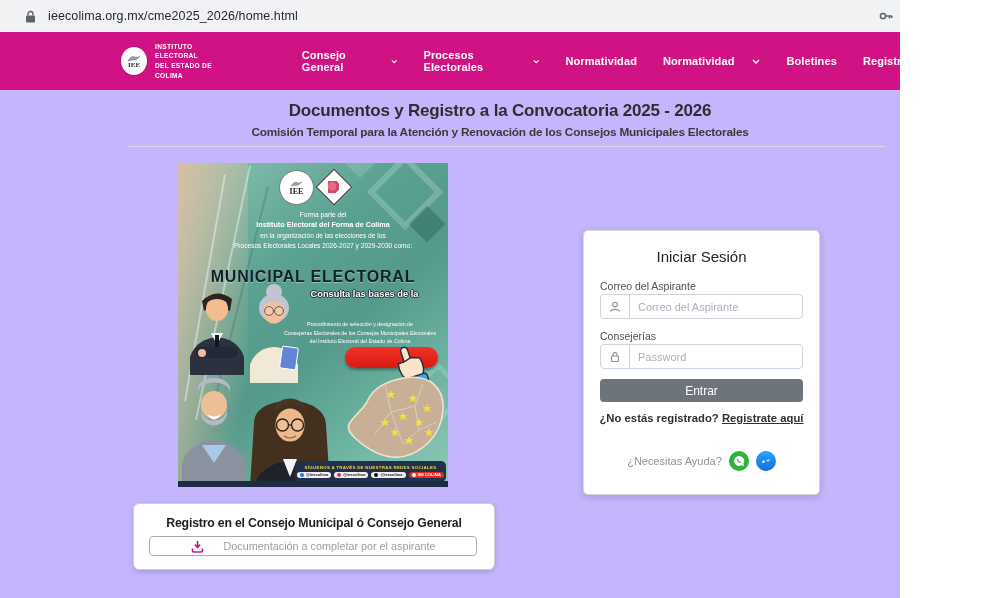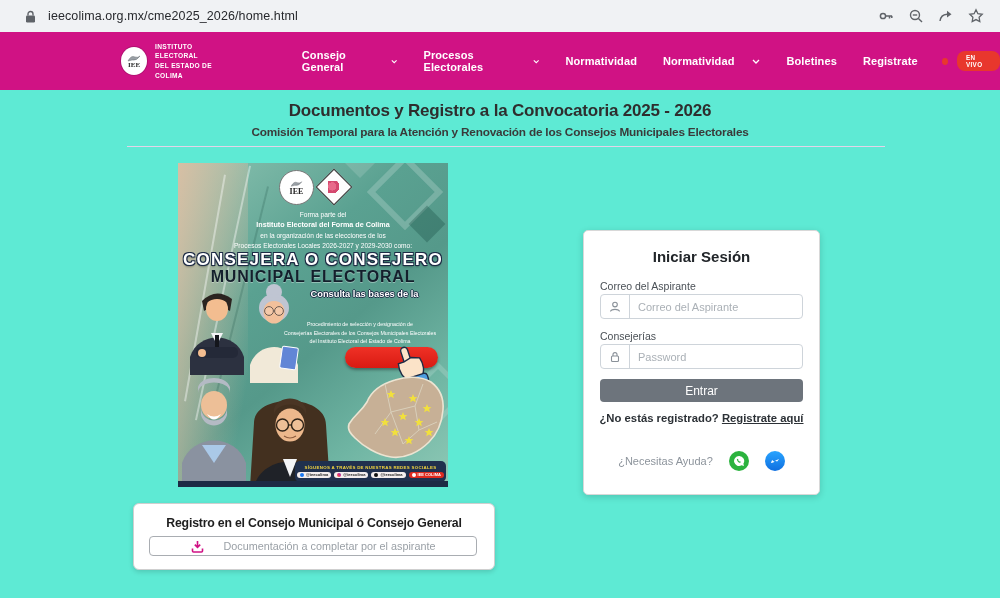--- a/index.html
+++ b/index.html
@@ -1,17 +1,17 @@
 <!DOCTYPE html>
 <html><head>
 <meta charset="utf-8">
 <style>
   html,body{margin:0;padding:0;background:#fff;}
-  #app{position:relative;width:1000px;height:598px;overflow:hidden;
-       font-family:"Liberation Sans",sans-serif;background:#5eead4;}
+  #app{position:relative;width:900px;height:598px;overflow:hidden;
+       font-family:"Liberation Sans",sans-serif;background:#c4b5fd;}
 
   
   .browser-bar{position:absolute;top:0;left:0;width:1000px;height:32px;background:#f0f2f4;
                display:flex;align-items:center;}
   .url-zone{display:flex;align-items:center;gap:9px;margin-left:22px;flex:1;}
   .url-text{font-size:12.5px;color:#27292d;letter-spacing:.1px;}
   .chrome-icons{display:flex;align-items:center;gap:13px;margin-right:16px;color:#5f6368;}
   .cicon{width:17px;height:17px;display:flex;align-items:center;justify-content:center;}
 
   
@@ -82,35 +82,35 @@
   .pill{display:flex;align-items:center;gap:2px;background:#f4eeee;border-radius:4px;padding:1px 3px;
         font-size:4px;font-weight:bold;color:#222;line-height:1;}
   .pill .dot{width:4px;height:4px;border-radius:50%;}
   .pill.yt{background:#df2b20;color:#fff;}
   .p-strip{position:absolute;left:0;bottom:0;width:270px;height:6px;background:#1d2b45;}
   .p-people{position:absolute;left:0;top:120px;}
 
   
   .login-card{position:absolute;left:583px;top:230px;width:235px;height:263px;background:#fff;
               border:1px solid #d8d8d8;border-radius:5px;box-shadow:0 2px 7px rgba(0,0,0,.16);}
-  .lg-title{position:absolute;top:17px;left:0;width:100%;text-align:center;font-size:15px;font-weight:bold;color:#212529;}
+  .lg-title{position:absolute;top:17px;left:0;width:100%;text-align:center;font-size:15px;font-weight:normal;color:#212529;}
   .lg-label{position:absolute;left:16px;font-size:10.5px;color:#4a5056;}
   .lab1{top:49px;} .lab2{top:99px;}
   .lg-group{position:absolute;left:16px;width:201px;height:23px;border:1px solid #ced4da;border-radius:4px;
             display:flex;align-items:stretch;background:#fff;}
   .grp1{top:63px;} .grp2{top:113px;}
   .lg-ic{width:28px;display:flex;align-items:center;justify-content:center;border-right:1px solid #ced4da;color:#8a9199;}
   .lg-group input{flex:1;border:none;outline:none;font-size:11px;padding:0 8px;color:#495057;background:transparent;
                   font-family:"Liberation Sans",sans-serif;}
   .lg-group input::placeholder{color:#aab0b6;}
   .lg-btn{position:absolute;left:16px;top:148px;width:203px;height:23px;background:#6d747c;border:none;border-radius:4px;
           color:#fff;font-size:12px;font-family:"Liberation Sans",sans-serif;cursor:pointer;}
   .lg-register{position:absolute;top:181px;left:0;width:100%;text-align:center;font-size:11.3px;font-weight:bold;color:#2c3136;}
   .lg-register a{color:#2c3136;text-decoration:underline;font-weight:bold;}
-  .lg-help{position:absolute;top:220px;left:0;width:100%;display:flex;align-items:center;justify-content:center;gap:16px;
+  .lg-help{position:absolute;top:220px;left:0;width:100%;display:flex;align-items:center;justify-content:center;gap:7px;
            font-size:11px;color:#8d949c;}
   .soc-circle{width:20px;height:20px;border-radius:50%;display:flex;align-items:center;justify-content:center;cursor:pointer;}
   .wa{background:#2bb33e;} .ms{background:linear-gradient(180deg,#29a4ff,#0f6fe0);}
 
   
   .reg-card{position:absolute;left:133px;top:503px;width:360px;height:65px;background:#fff;
             border:1px solid #cfcfcf;border-radius:6px;box-shadow:0 2px 5px rgba(0,0,0,.15);}
   .reg-title{position:absolute;top:12px;left:0;width:100%;text-align:center;font-size:12.3px;font-weight:bold;color:#1e1e1e;letter-spacing:-.2px;}
   .reg-btn{position:absolute;left:15px;top:32px;width:328px;height:20px;border:1px solid #a9adb2;border-radius:4px;background:#fff;
            display:flex;align-items:center;justify-content:center;gap:20px;cursor:pointer;
@@ -233,21 +233,20 @@
         </div>
     </div>
 
     <div class="p-intro">
       <div class="l1">Forma parte del</div>
       <div class="l2">Instituto Electoral del Forma de Colima</div>
       <div class="l3">en la organización de las elecciones de los</div>
       <div class="l4">Procesos Electorales Locales 2026-2027 y 2029-2030 como:</div>
     </div>
 
-    <div class="p-h1">CONSEJERA O CONSEJERO</div>
     <div class="p-h2">MUNICIPAL ELECTORAL</div>
 
     <svg class="p-people" width="180" height="204" viewBox="0 0 180 204">
 
       <g>
         <path d="M24 18 Q38 4 54 16 L52 28 Q38 20 26 28 Z" fill="#2b2420"></path>
         <ellipse cx="39" cy="26" rx="11" ry="12" fill="#f3bd90"></ellipse>
         <path d="M28 20 Q39 12 50 20 L50 16 Q39 8 28 16 Z" fill="#2b2420"></path>
         <path d="M12 74 C20 48 58 48 66 74 L66 92 L12 92 Z" fill="#2c3140"></path>
         <path d="M33 50 L39 62 L45 50 Z" fill="#f4f5f7"></path>

